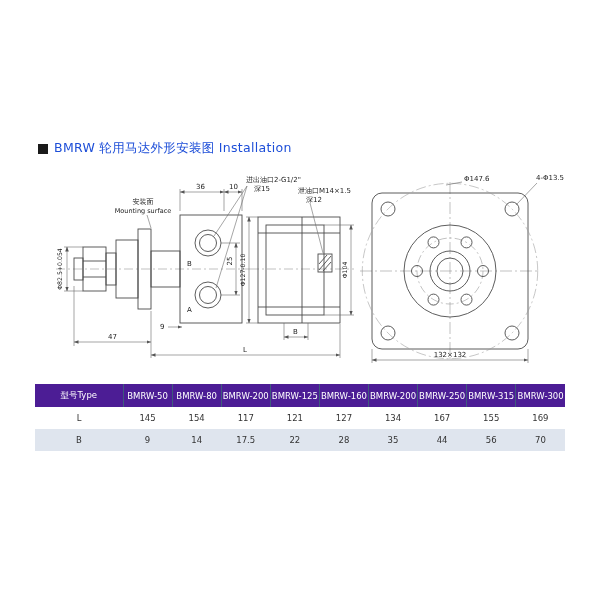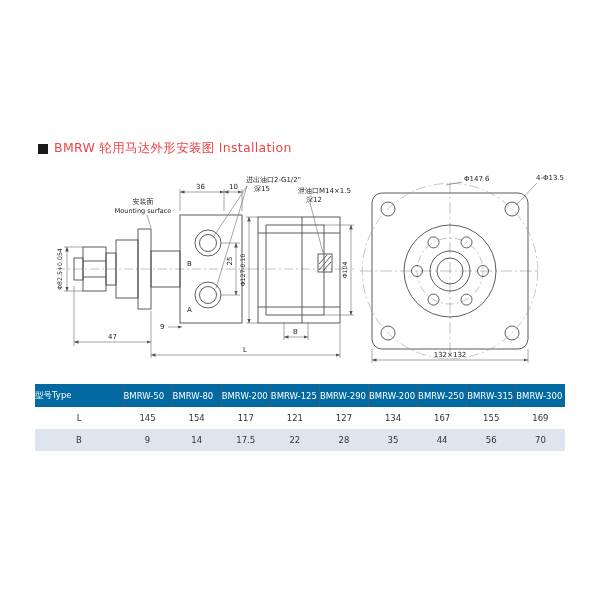--- a/index.html
+++ b/index.html
@@ -6,37 +6,37 @@
   html,body { width:600px; height:600px; }
   body {
     background:#ffffff;
     font-family:"DejaVu Sans","Liberation Sans",sans-serif;
     position:relative;
     overflow:hidden;
   }
   .title-row {
     position:absolute; left:38px; top:140px;
     display:flex; align-items:center; gap:6px;
-    font-size:12.5px; color:#ef4444; letter-spacing:0.3px;
+    font-size:12.5px; color:#1d4ed8; letter-spacing:0.3px;
   }
   .bullet {
     width:10px; height:10px; background:#1a1a1a; display:inline-block; flex:0 0 auto;
   }
   .drawing-wrap {
     position:absolute; left:0; top:166px; width:600px; height:210px;
   }
   svg text { font-family:"DejaVu Sans","Liberation Sans",sans-serif; }
   .spec-table {
     position:absolute; left:35px; top:384px; width:530px;
     border-collapse:collapse; table-layout:fixed;
     font-size:8.5px; color:#333;
   }
   .spec-table th {
-    background:#0369a1; color:#ffffff; font-weight:normal;
-    height:23px; text-align:left; white-space:nowrap; overflow:hidden;
+    background:#4c1d95; color:#ffffff; font-weight:normal;
+    height:23px; text-align:center; white-space:nowrap; overflow:hidden;
     border-right:1px solid #3e5a7c;
   }
   .spec-table th:last-child { border-right:none; }
   .spec-table td {
     height:22px; text-align:center; white-space:nowrap; overflow:hidden;
   }
   .row-l td { background:#ffffff; }
   .row-b td { background:#dfe5ee; }
 </style>
 </head>
@@ -191,21 +191,21 @@
     <col style="width:88px">
     <col span="9" style="width:49.1px">
   </colgroup>
   <thead>
     <tr>
       <th>型号Type</th>
       <th>BMRW-50</th>
       <th>BMRW-80</th>
       <th>BMRW-200</th>
       <th>BMRW-125</th>
-      <th>BMRW-290</th>
+      <th>BMRW-160</th>
       <th>BMRW-200</th>
       <th>BMRW-250</th>
       <th>BMRW-315</th>
       <th>BMRW-300</th>
     </tr>
   </thead>
   <tbody>
     <tr class="row-l">
       <td>L</td>
       <td>145</td>

